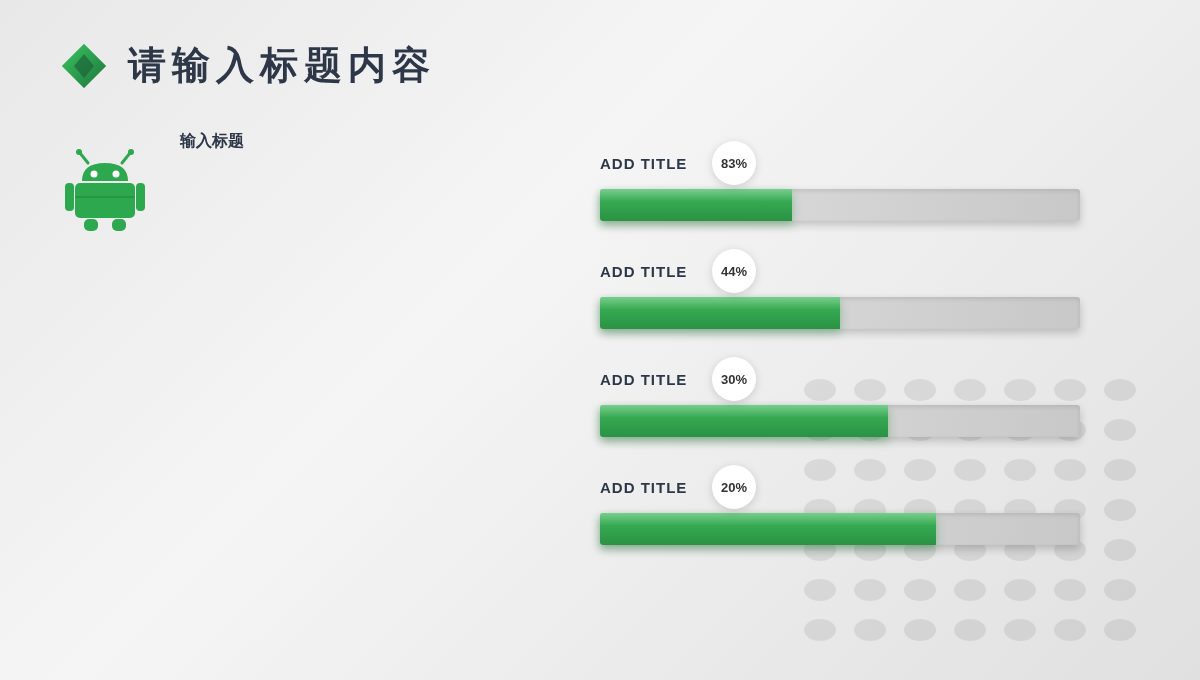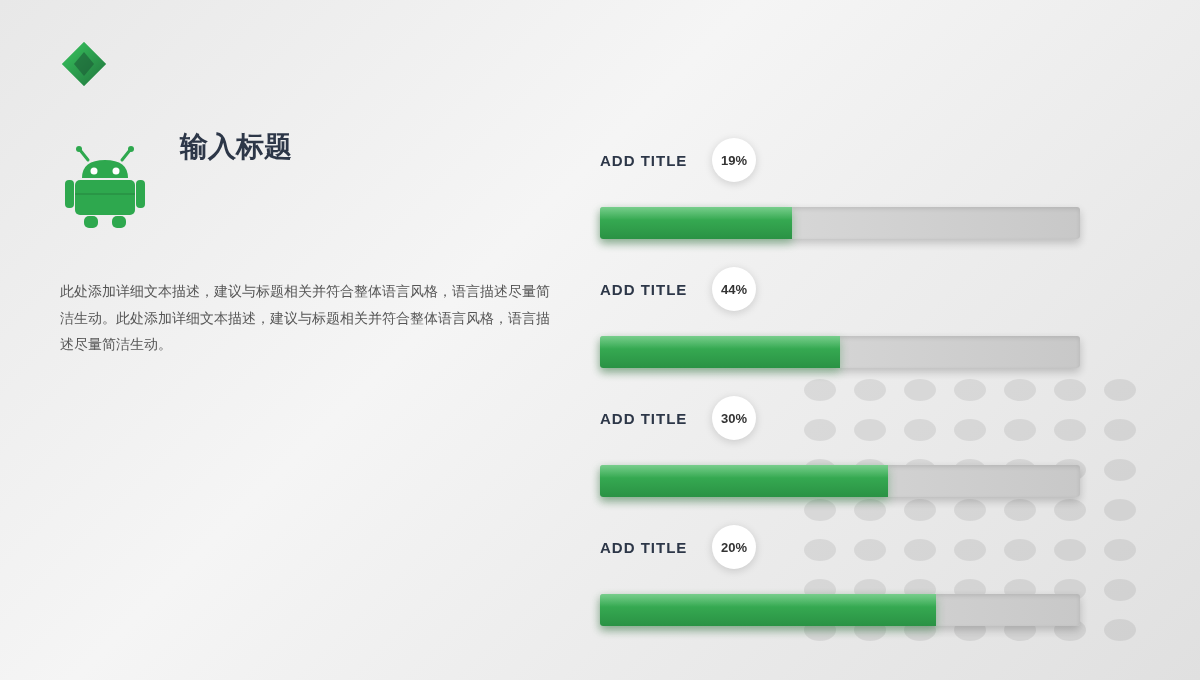--- a/index.html
+++ b/index.html
@@ -66,21 +66,21 @@
       height: 90px;
       flex-shrink: 0;
       margin-top: 10px;
     }
 
     .card-text {
       flex: 1;
     }
 
     .card-title {
-      font-size: 28px;
+      font-size: 16px;
       font-weight: 700;
       color: #2d3748;
       margin-bottom: 12px;
     }
 
     .card-desc {
       font-size: 14px;
       color: #555;
       line-height: 1.8;
     }
@@ -97,21 +97,21 @@
       flex: 0 0 480px;
       display: flex;
       flex-direction: column;
       gap: 28px;
       padding-top: 10px;
     }
 
     .bar-item {
       display: flex;
       flex-direction: column;
-      gap: 21px;
+      gap: 0;
     }
 
     .bar-header {
       display: flex;
       align-items: center;
       gap: 12px;
       margin-bottom: 4px;
     }
 
     .bar-label {
@@ -251,20 +251,21 @@
       <polygon points="24,2 46,24 24,46 2,24" fill="url(#dg)" opacity="0.7"></polygon>
       <defs>
         <linearGradient id="dg" x1="0" y1="0" x2="1" y2="1">
           <stop offset="0%" stop-color="#3dd466"></stop>
           <stop offset="100%" stop-color="#1a5c35"></stop>
         </linearGradient>
       </defs>
 
       <polygon points="24,12 34,24 24,36 14,24" fill="#1a5c35" opacity="0.6"></polygon>
     </svg>
+    <h1 class="page-title">请输入标题内容</h1>
   </div>
 
   <div class="main-content">
 
     <div class="left-section">
 
       <div class="card-section">
 
         <svg class="android-icon" viewBox="0 0 90 90">
 
@@ -288,28 +289,27 @@
           <rect x="52" y="78" width="14" height="12" rx="5" ry="5" fill="#2ea84e"></rect>
 
           <line x1="15" y1="56" x2="75" y2="56" stroke="rgba(0,0,0,0.1)" stroke-width="2"></line>
         </svg>
 
         <div class="card-text">
           <div class="card-title">输入标题</div>
         </div>
       </div>
 
-      <div class="description-text">此处添加详细文本描述，建议与标题相关并符合整体语言风格，语言描述尽量简洁生动。此处添加详细文本描述，建议与标题相关并符合整体语言风格，语言描述尽量简洁生动。</div>
     </div>
 
     <div class="right-section" id="bars-container">
     <div class="bar-item">
       <div class="bar-header">
         <span class="bar-label">ADD TITLE</span>
-        <span class="bar-badge">19%</span>
+        <span class="bar-badge">83%</span>
       </div>
       <div class="bar-track">
         <div class="bar-fill" style="width:40%"></div>
       </div>
     </div>
         <div class="bar-item">
       <div class="bar-header">
         <span class="bar-label">ADD TITLE</span>
         <span class="bar-badge">44%</span>
       </div>

